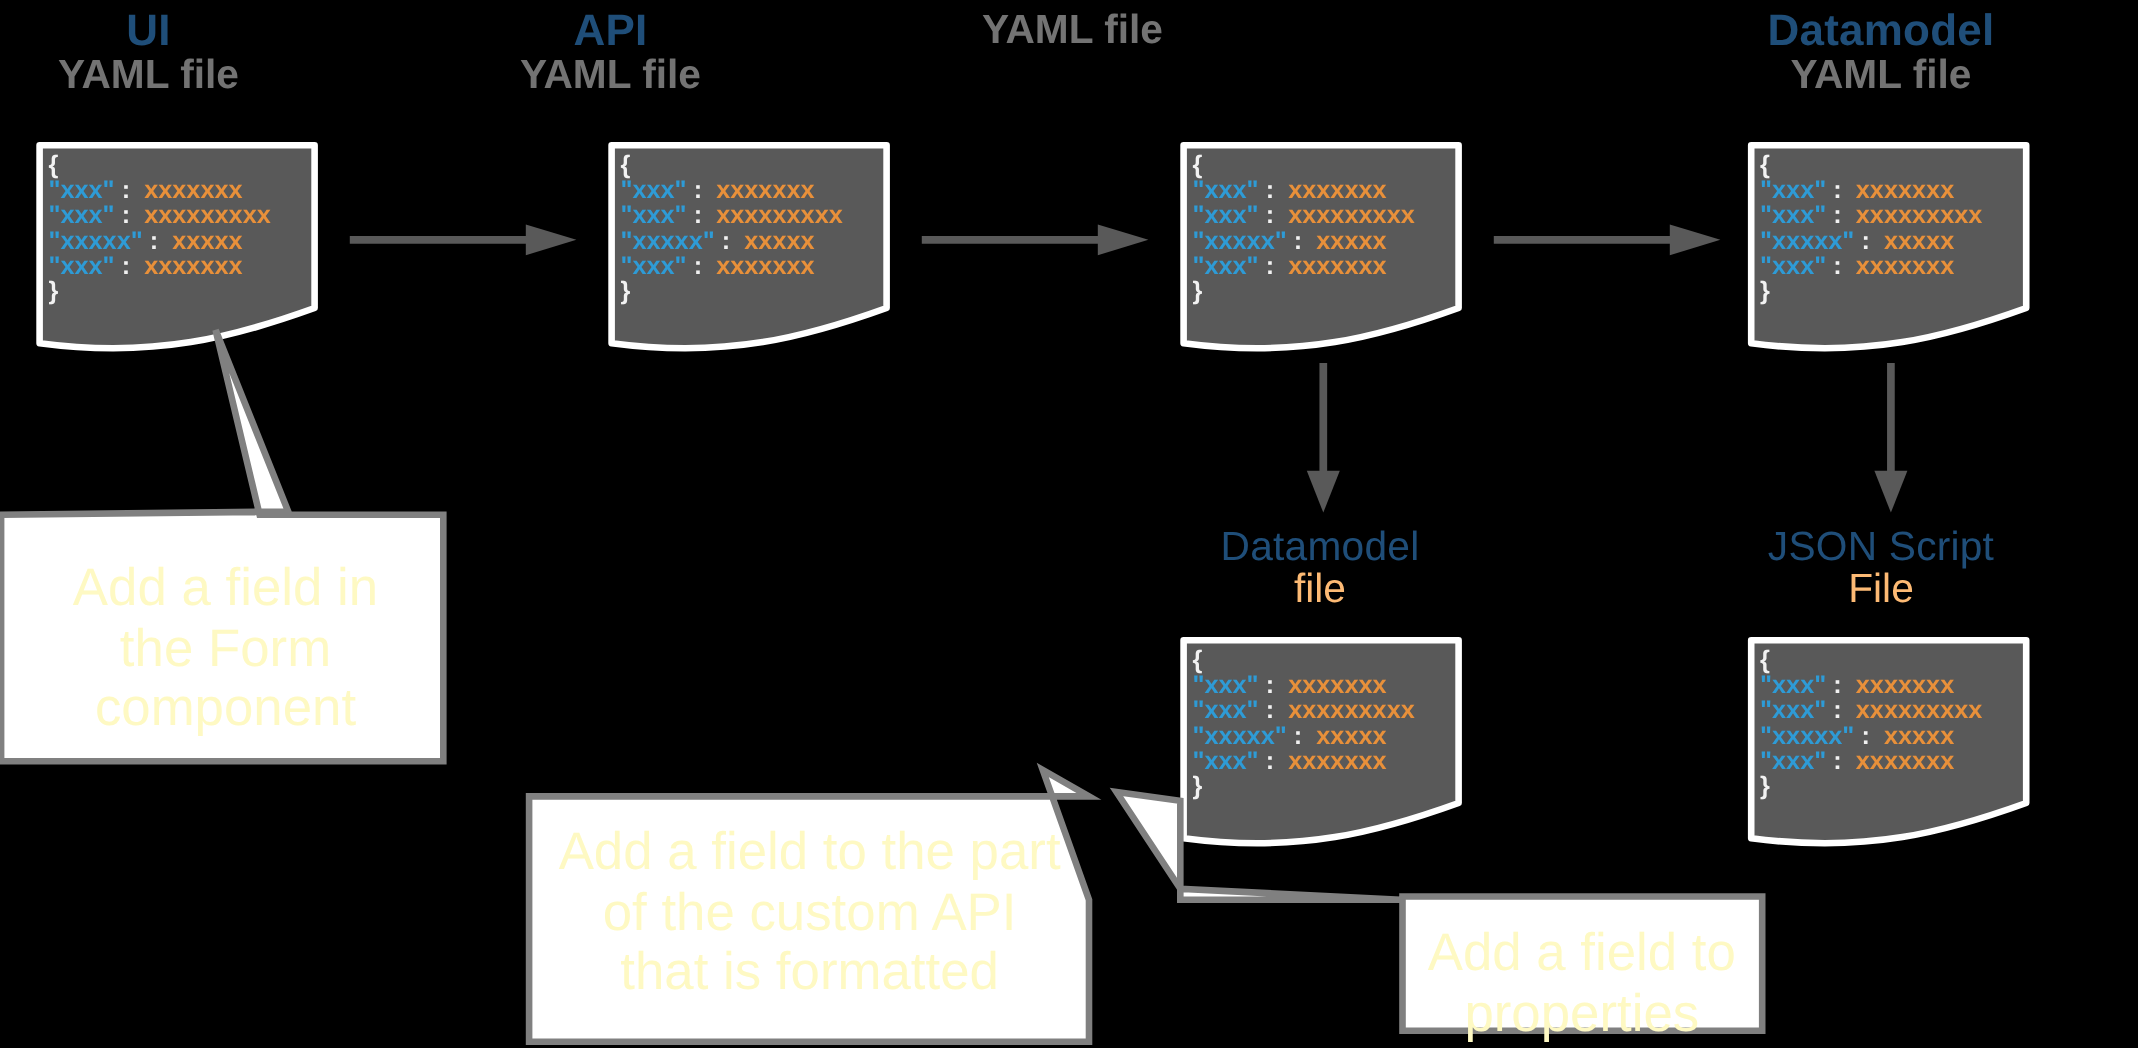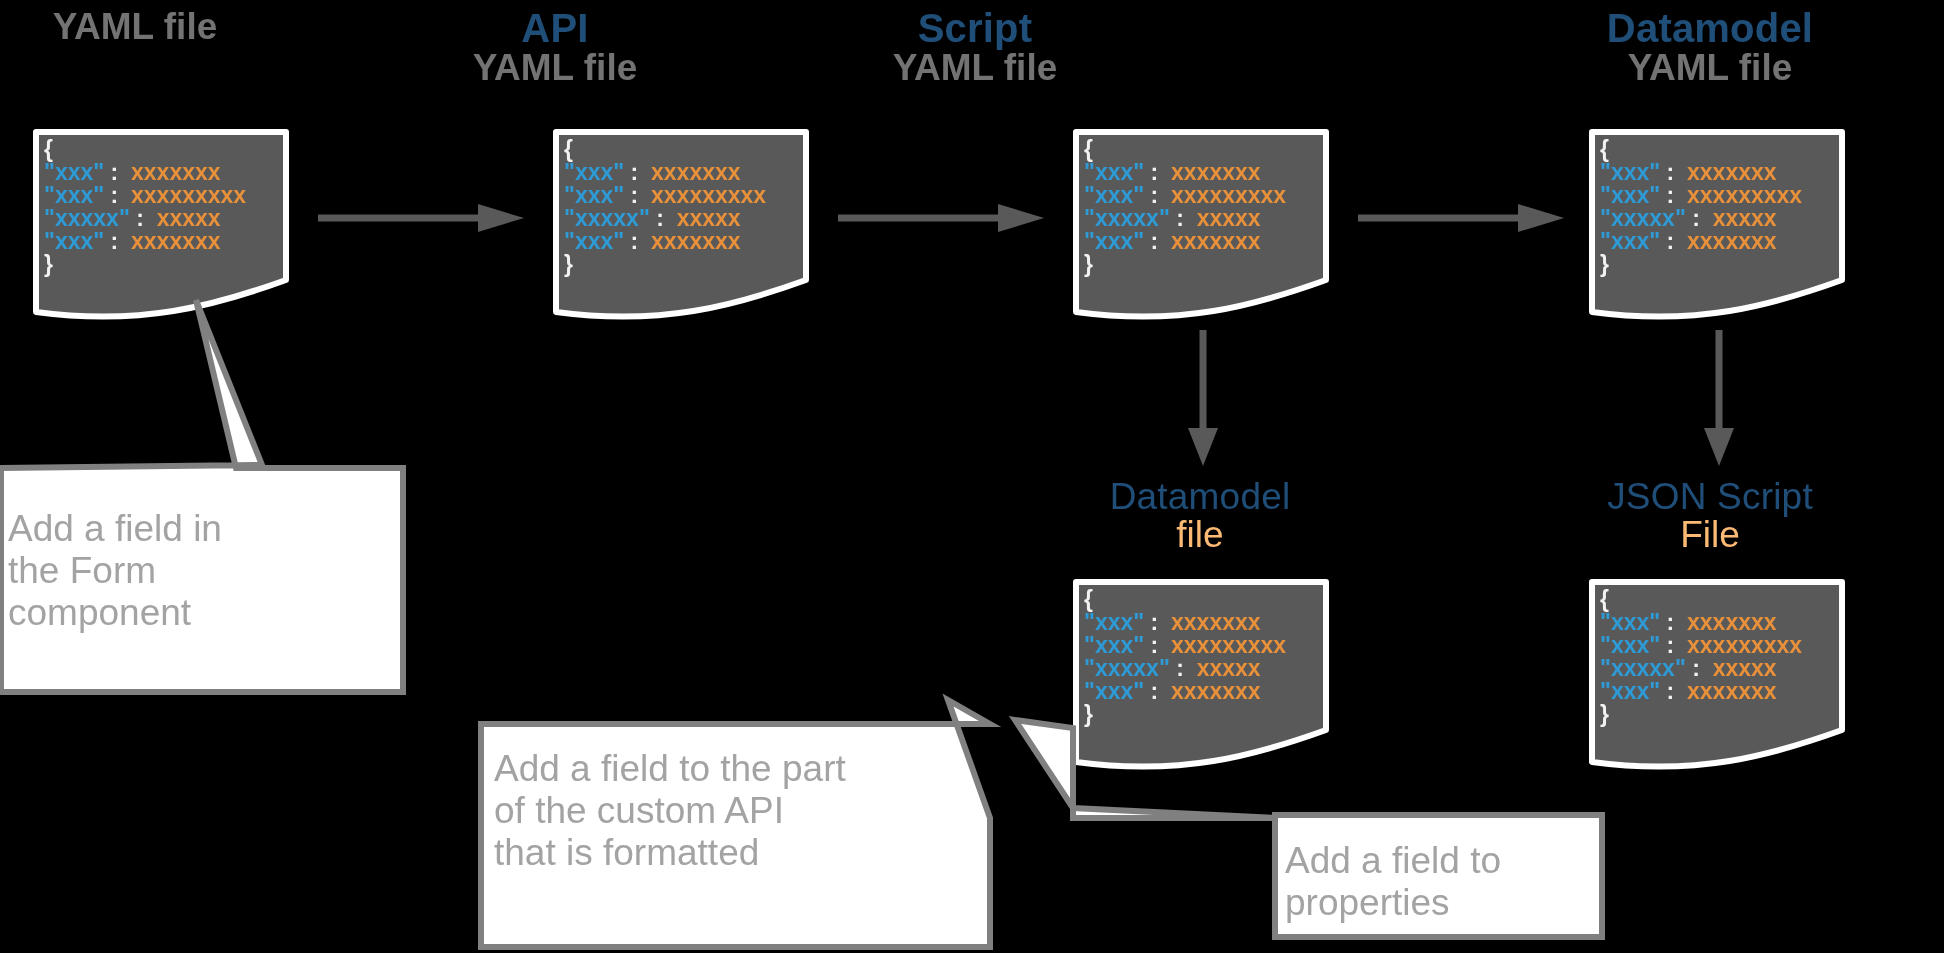--- a/index.html
+++ b/index.html
@@ -27,42 +27,42 @@
   .q{color:#2E9BD6;}
   .col{color:#F2F2F2;}
   .v{color:#E8903A;}
 
   
   .arrow{position:absolute;overflow:visible;}
 
   
   .callout{position:absolute;}
   .callout svg{position:absolute;left:0;top:0;overflow:visible;}
-  .ctext{position:absolute;left:0;right:0;color:#a3a3a3;
-         font-size:37px;line-height:1.14;white-space:pre-line;}
+  .ctext{position:absolute;left:0;right:0;text-align:center;color:#fef9c3;
+         font-size:48px;line-height:1.14;white-space:pre-line;}
 </style>
 </head>
 <body>
 
 <div class="stage">
 
   <div class="node" style="left:0px;top:8px;width:270px;">
     <div class="ntitle">
+      <span class="t1">UI</span>
       <span class="t2">YAML file</span>
     </div>
   </div>
   <div class="node" style="left:420px;top:8px;width:270px;">
     <div class="ntitle">
       <span class="t1">API</span>
       <span class="t2">YAML file</span>
     </div>
   </div>
   <div class="node" style="left:840px;top:8px;width:270px;">
     <div class="ntitle">
-      <span class="t1">Script</span>
       <span class="t2">YAML file</span>
     </div>
   </div>
   <div class="node" style="left:1575px;top:8px;width:270px;">
     <div class="ntitle">
       <span class="t1">Datamodel</span>
       <span class="t2">YAML file</span>
     </div>
   </div>
 

